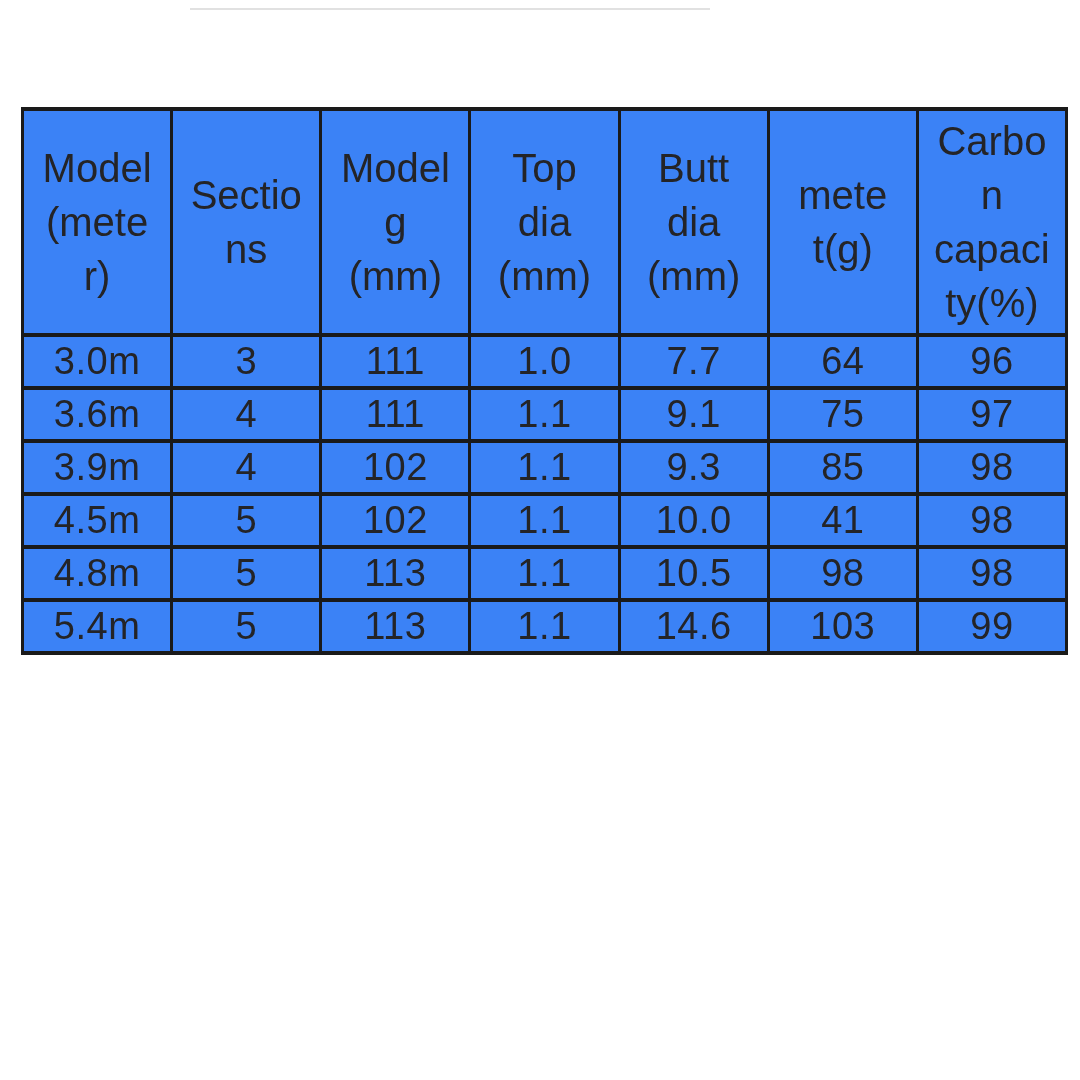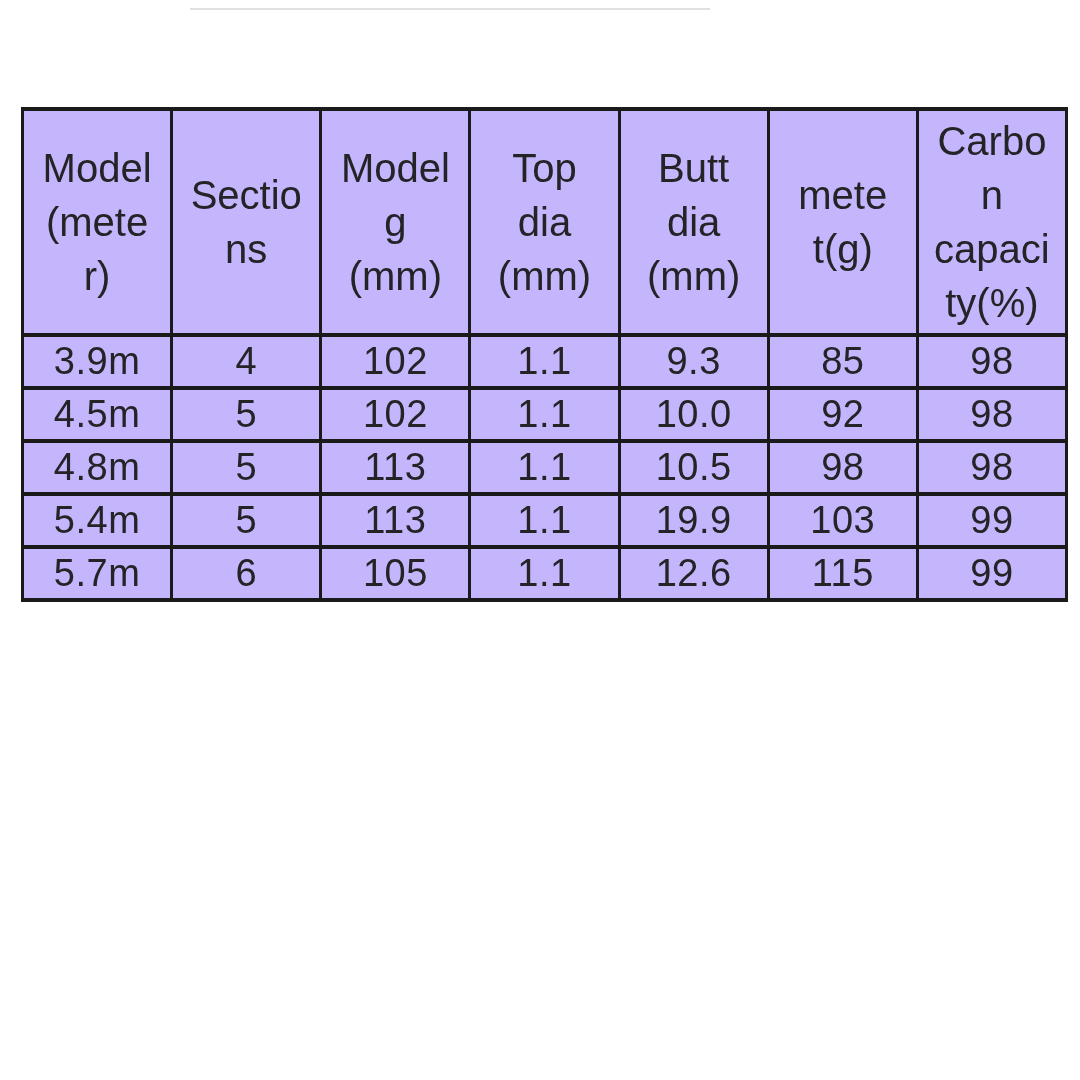--- a/index.html
+++ b/index.html
@@ -21,21 +21,21 @@
     background: #dcdcdc;
     opacity: 0.85;
   }
   table.spec-table {
     position: absolute;
     left: 21px;
     top: 107px;
     width: 1047px;
     border-collapse: collapse;
     table-layout: fixed;
-    background: #c4b5fd;
+    background: #3b82f6;
     color: #242427;
   }
   .spec-table th, .spec-table td {
     border-left: 3px solid #1a1a1a;
     border-right: 3px solid #1a1a1a;
     border-top: 4px solid #1a1a1a;
     border-bottom: 4px solid #1a1a1a;
     text-align: center;
     vertical-align: middle;
     padding: 0;
@@ -84,58 +84,67 @@
       <th>mete
 t(g)</th>
       <th>Carbo
 n
 capaci
 ty(%)</th>
     </tr>
   </thead>
   <tbody>
     <tr class="data-row">
+      <td>3.0m</td>
+      <td>3</td>
+      <td>111</td>
+      <td>1.0</td>
+      <td>7.7</td>
+      <td>64</td>
+      <td>96</td>
+    </tr>
+    <tr class="data-row">
+      <td>3.6m</td>
+      <td>4</td>
+      <td>111</td>
+      <td>1.1</td>
+      <td>9.1</td>
+      <td>75</td>
+      <td>97</td>
+    </tr>
+    <tr class="data-row">
       <td>3.9m</td>
       <td>4</td>
       <td>102</td>
       <td>1.1</td>
       <td>9.3</td>
       <td>85</td>
       <td>98</td>
     </tr>
     <tr class="data-row">
       <td>4.5m</td>
       <td>5</td>
       <td>102</td>
       <td>1.1</td>
       <td>10.0</td>
-      <td>92</td>
+      <td>41</td>
       <td>98</td>
     </tr>
     <tr class="data-row">
       <td>4.8m</td>
       <td>5</td>
       <td>113</td>
       <td>1.1</td>
       <td>10.5</td>
       <td>98</td>
       <td>98</td>
     </tr>
     <tr class="data-row">
       <td>5.4m</td>
       <td>5</td>
       <td>113</td>
       <td>1.1</td>
-      <td>19.9</td>
+      <td>14.6</td>
       <td>103</td>
-      <td>99</td>
-    </tr>
-    <tr class="data-row">
-      <td>5.7m</td>
-      <td>6</td>
-      <td>105</td>
-      <td>1.1</td>
-      <td>12.6</td>
-      <td>115</td>
       <td>99</td>
     </tr>
   </tbody>
 </table>
 
 </body></html>

